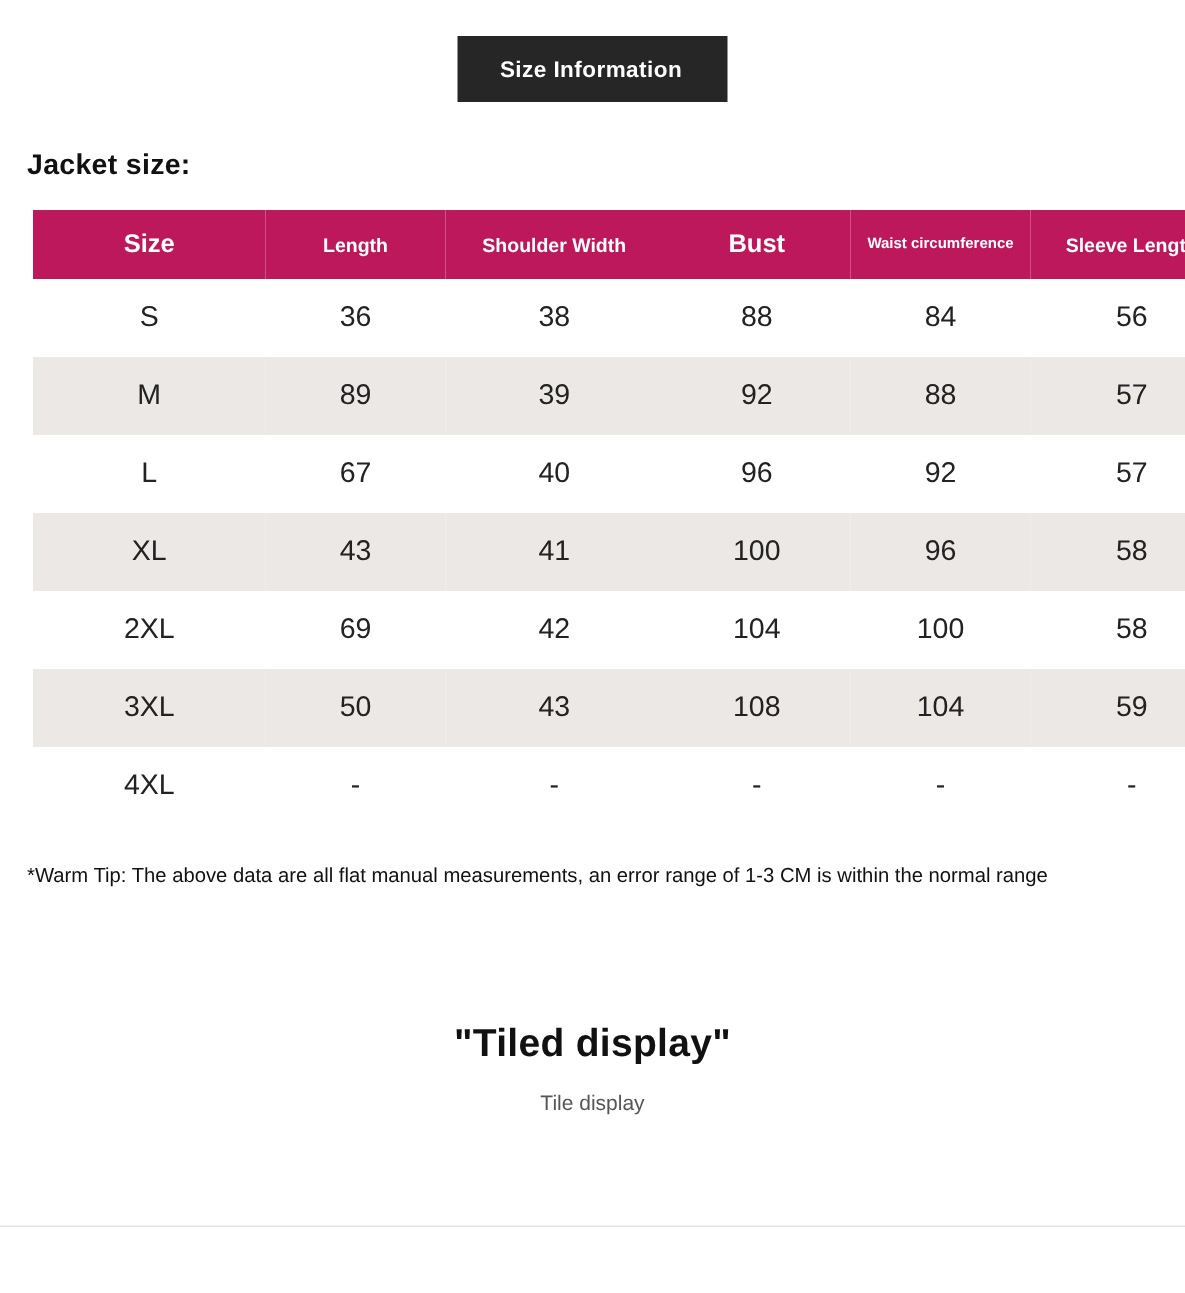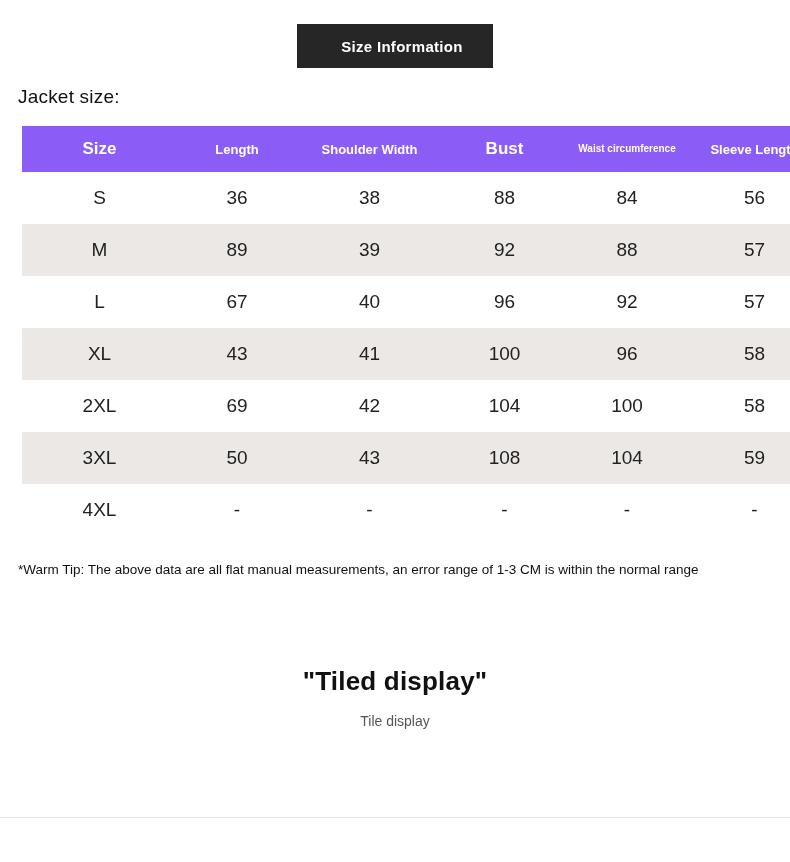--- a/index.html
+++ b/index.html
@@ -27,41 +27,41 @@
     display: flex;
     justify-content: center;
     padding-top: 24px;
   }
   .banner {
     background: #262626;
     color: #ffffff;
     font-size: 15px;
     font-weight: bold;
     letter-spacing: 0.3px;
-    padding: 14px 30px 13px 44px;
+    padding: 14px 30px 13px 28px;
     text-align: right;
     min-width: 120px;
   }
   
   .section-title {
-    margin: 18px 0 0 18px;
+    margin: 32px 0 0 18px;
     font-size: 19px;
-    font-weight: normal;
+    font-weight: bold;
     color: #111111;
     letter-spacing: 0.2px;
   }
   
   .size-table {
     margin: 18px 22px 0 22px;
     border-collapse: collapse;
     width: 750px;
     table-layout: fixed;
   }
   .size-table thead th {
-    background: #8b5cf6;
+    background: #be185d;
     color: #ffffff;
     font-weight: bold;
     padding: 0;
     height: 46px;
     vertical-align: middle;
     text-align: center;
   }
   .th-size { font-size: 17px; }
   .th-length { font-size: 13px; }
   .th-shoulder { font-size: 13px; }

